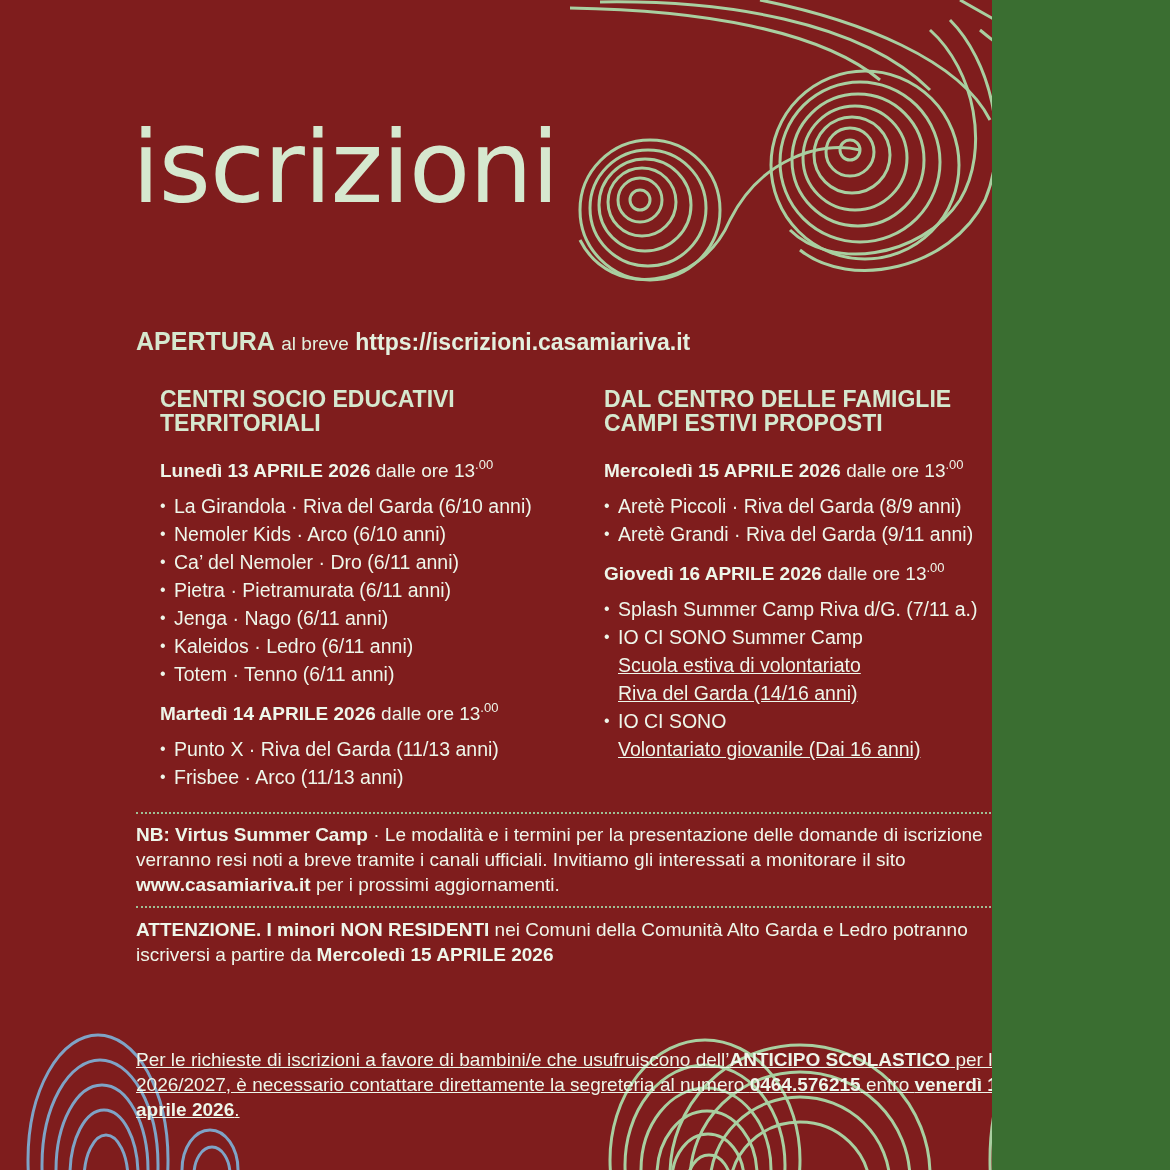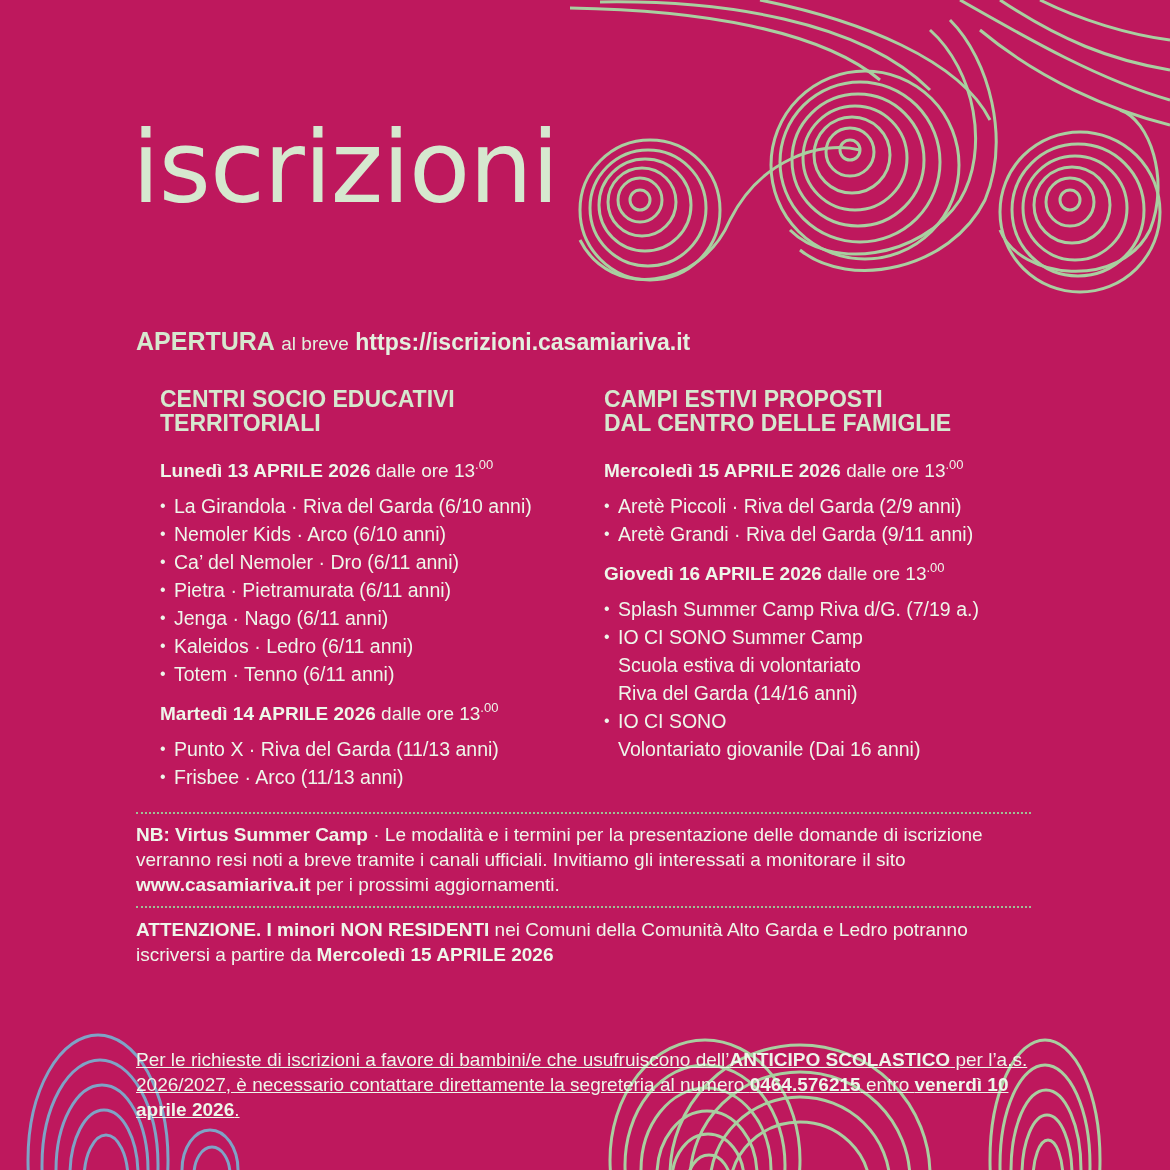--- a/index.html
+++ b/index.html
@@ -1,37 +1,37 @@
 <!DOCTYPE html>
 <html><head>
 <meta charset="utf-8">
 <style>
   html, body { margin:0; padding:0; }
   body { width:1170px; height:1170px; overflow:hidden; background:#3a6e31; }
-  .poster { position:relative; width:1170px; height:1170px; background:#be185d; color:#dcebd6;
+  .poster { position:relative; width:992px; height:1170px; background:#7f1d1d; color:#dcebd6;
             font-family:"Liberation Sans", "DejaVu Sans", sans-serif; overflow:hidden; }
   .deco { position:absolute; left:0; top:0; width:1170px; height:1170px; pointer-events:none; }
   .title { position:absolute; left:132px; top:118px; font-size:100px; letter-spacing:-1px;
            font-family:"DejaVu Sans", sans-serif; font-weight:normal; color:#d6e8cf; line-height:1; }
   .apertura { position:absolute; left:136px; top:327px; font-size:23px; color:#e4f0df; white-space:nowrap; }
   .apertura .lbl { font-weight:bold; font-size:25px; color:#d6e8cf; }
   .apertura .small { font-size:19px; }
   .apertura .url { font-weight:bold; }
   .col { position:absolute; top:387px; }
   .col.left { left:136px; width:450px;margin-left:24px; }
   .col.right { left:604px; width:440px; }
   .sec-title { font-weight:bold; font-size:23px; line-height:24px; color:#d6e8cf; margin:0 0 22px 0; text-transform:uppercase; }
   .date { font-size:19px; color:#eef6ea; margin:0 0 10px 0; white-space:nowrap; }
   .date b { font-weight:bold; }
   .date sup { font-size:13px; vertical-align:8px; }
   ul { list-style:none; margin:0 0 12px 0; padding:0; }
   li { font-size:19.5px; line-height:28px; color:#eef6ea; white-space:nowrap; position:relative; padding-left:14px; }
   li::before { content:"•"; position:absolute; left:0; top:0; font-size:16px; }
   li b { font-weight:normal; }
-  li .sub { display:block; padding-left:0; }
+  li .sub { display:block; padding-left:0;text-decoration:underline; }
   .sep { position:absolute; left:136px; width:895px; border-top:2px dotted #9fbf95; }
   .note { position:absolute; left:136px; width:900px; font-size:19px; line-height:25px; color:#eef6ea; }
   .note b { font-weight:bold; }
 </style>
 </head>
 <body>
 
 <div class="poster">
 
   <svg class="deco" viewBox="0 0 1170 1170" fill="none">
@@ -133,39 +133,39 @@
       <span>dalle ore 13</span><sup>.00</sup>
     </div>
     <ul>
       <li><b>Punto X</b> <span>· Riva del Garda (11/13 anni)</span></li>
       <li><b>Frisbee</b> <span>· Arco (11/13 anni)</span></li>
     </ul>
   </div>
 
   <div class="col right">
     <div class="sec-title">
+      <div>DAL CENTRO DELLE FAMIGLIE</div>
       <div>CAMPI ESTIVI PROPOSTI</div>
-      <div>DAL CENTRO DELLE FAMIGLIE</div>
     </div>
 
     <div class="date">
       <b>Mercoledì 15 APRILE 2026</b>
       <span>dalle ore 13</span><sup>.00</sup>
     </div>
     <ul>
-      <li><b>Aretè Piccoli</b> <span>· Riva del Garda (2/9 anni)</span></li>
+      <li><b>Aretè Piccoli</b> <span>· Riva del Garda (8/9 anni)</span></li>
       <li><b>Aretè Grandi</b> <span>· Riva del Garda (9/11 anni)</span></li>
     </ul>
 
     <div class="date">
       <b>Giovedì 16 APRILE 2026</b>
       <span>dalle ore 13</span><sup>.00</sup>
     </div>
     <ul>
-      <li><b>Splash Summer Camp</b> <span>Riva d/G. (7/19 a.)</span></li>
+      <li><b>Splash Summer Camp</b> <span>Riva d/G. (7/11 a.)</span></li>
       <li>
         <b>IO CI SONO Summer Camp</b>
         <span class="sub">Scuola estiva di volontariato</span>
         <span class="sub">Riva del Garda (14/16 anni)</span>
       </li>
       <li>
         <b>IO CI SONO</b>
         <span class="sub">Volontariato giovanile (Dai 16 anni)</span>
       </li>
     </ul>

